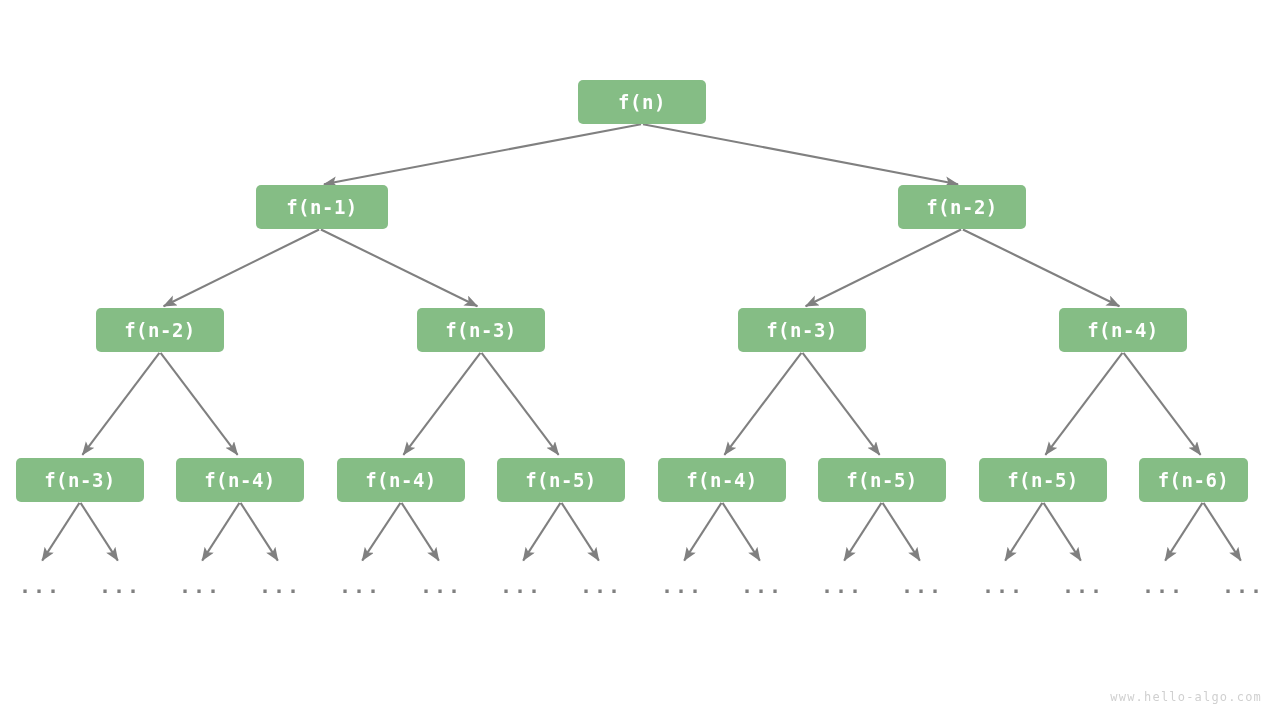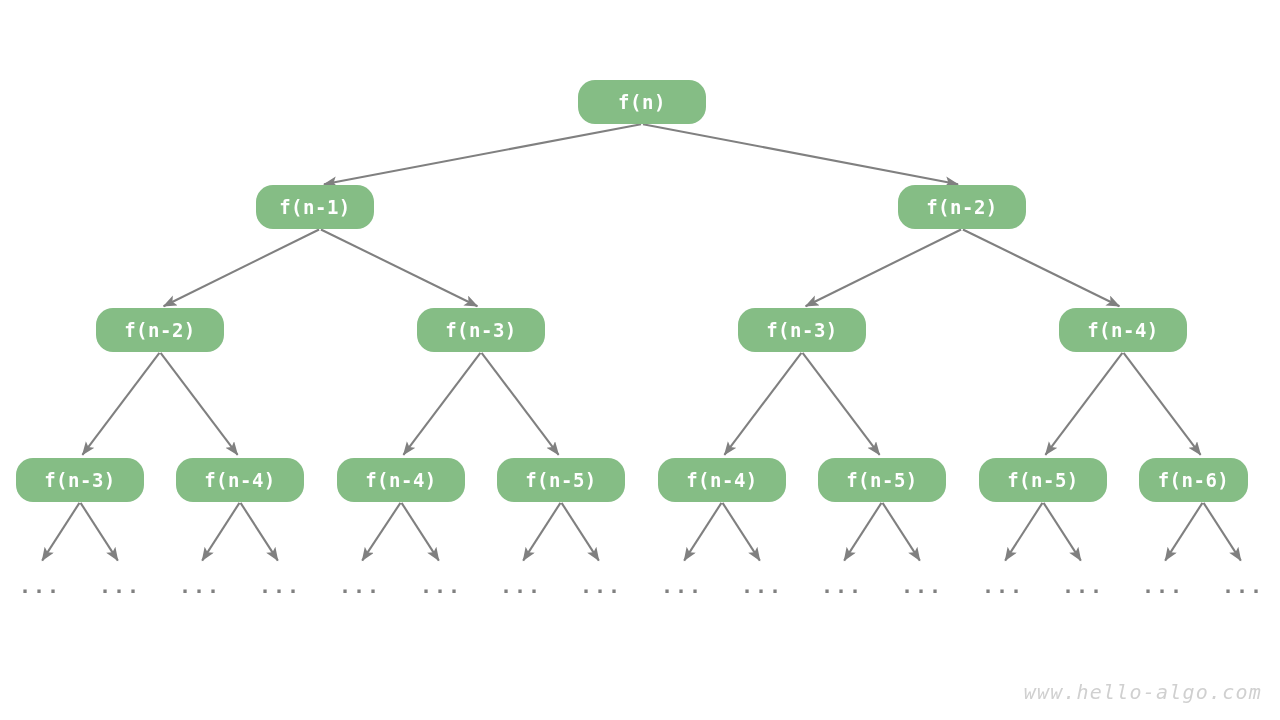--- a/index.html
+++ b/index.html
@@ -24,21 +24,21 @@
     position: absolute;
     left: 0;
     top: 0;
     width: 1280px;
     height: 720px;
   }
   .node {
     position: absolute;
     box-sizing: border-box;
     background: #85bd85;
-    border-radius: 17px;
+    border-radius: 5px;
     color: #ffffff;
     display: flex;
     align-items: center;
     justify-content: center;
     font-family: "DejaVu Sans Mono", "Liberation Mono", monospace;
     font-size: 19px;
     font-weight: bold;
     letter-spacing: 0.5px;
     white-space: nowrap;
     user-select: none;
@@ -54,25 +54,24 @@
     transform: translate(-50%, -50%);
     white-space: nowrap;
     user-select: none;
   }
   #watermark {
     position: absolute;
     right: 18px;
     bottom: 16px;
     color: #d0d0d0;
     font-family: "DejaVu Sans Mono", "Liberation Mono", monospace;
-    font-size: 20px;
+    font-size: 12px;
     letter-spacing: 1.2px;
     white-space: nowrap;
     user-select: none;
-    font-style: italic;
   }
 </style>
 </head>
 <body>
 
 <div id="canvas">
 
   <svg id="edge-layer" viewBox="0 0 1280 720" width="1280" height="720" xmlns="http://www.w3.org/2000/svg">
     <defs>
       <marker id="arrowhead" markerWidth="7" markerHeight="7" refX="6.2" refY="2.6" orient="auto" markerUnits="strokeWidth">
@@ -108,21 +107,21 @@
         <line x1="882.54" y1="502.84" x2="919.83" y2="560.64" stroke="#808080" stroke-width="2.1" marker-end="url(#arrowhead)"></line>
         <line x1="1042.46" y1="502.84" x2="1005.17" y2="560.64" stroke="#808080" stroke-width="2.1" marker-end="url(#arrowhead)"></line>
         <line x1="1043.54" y1="502.84" x2="1080.83" y2="560.64" stroke="#808080" stroke-width="2.1" marker-end="url(#arrowhead)"></line>
         <line x1="1202.46" y1="502.84" x2="1165.17" y2="560.64" stroke="#808080" stroke-width="2.1" marker-end="url(#arrowhead)"></line>
         <line x1="1203.54" y1="502.84" x2="1240.83" y2="560.64" stroke="#808080" stroke-width="2.1" marker-end="url(#arrowhead)"></line>
       </g>
   </svg>
 
   <div id="nodes-layer">
       <div class="node" style="left: 578px; top: 80px; width: 128px; height: 44px; background: rgb(133, 189, 133); color: rgb(255, 255, 255);">f(n)</div>
-      <div class="node" style="left: 256px; top: 185px; width: 118px; height: 44px; background: rgb(133, 189, 133); color: rgb(255, 255, 255);">f(n-1)</div>
+      <div class="node" style="left: 256px; top: 185px; width: 132px; height: 44px; background: rgb(133, 189, 133); color: rgb(255, 255, 255);">f(n-1)</div>
       <div class="node" style="left: 898px; top: 185px; width: 128px; height: 44px; background: rgb(133, 189, 133); color: rgb(255, 255, 255);">f(n-2)</div>
       <div class="node" style="left: 96px; top: 308px; width: 128px; height: 44px; background: rgb(133, 189, 133); color: rgb(255, 255, 255);">f(n-2)</div>
       <div class="node" style="left: 417px; top: 308px; width: 128px; height: 44px; background: rgb(133, 189, 133); color: rgb(255, 255, 255);">f(n-3)</div>
       <div class="node" style="left: 738px; top: 308px; width: 128px; height: 44px; background: rgb(133, 189, 133); color: rgb(255, 255, 255);">f(n-3)</div>
       <div class="node" style="left: 1059px; top: 308px; width: 128px; height: 44px; background: rgb(133, 189, 133); color: rgb(255, 255, 255);">f(n-4)</div>
       <div class="node" style="left: 16px; top: 458px; width: 128px; height: 44px; background: rgb(133, 189, 133); color: rgb(255, 255, 255);">f(n-3)</div>
       <div class="node" style="left: 176px; top: 458px; width: 128px; height: 44px; background: rgb(133, 189, 133); color: rgb(255, 255, 255);">f(n-4)</div>
       <div class="node" style="left: 337px; top: 458px; width: 128px; height: 44px; background: rgb(133, 189, 133); color: rgb(255, 255, 255);">f(n-4)</div>
       <div class="node" style="left: 497px; top: 458px; width: 128px; height: 44px; background: rgb(133, 189, 133); color: rgb(255, 255, 255);">f(n-5)</div>
       <div class="node" style="left: 658px; top: 458px; width: 128px; height: 44px; background: rgb(133, 189, 133); color: rgb(255, 255, 255);">f(n-4)</div>

